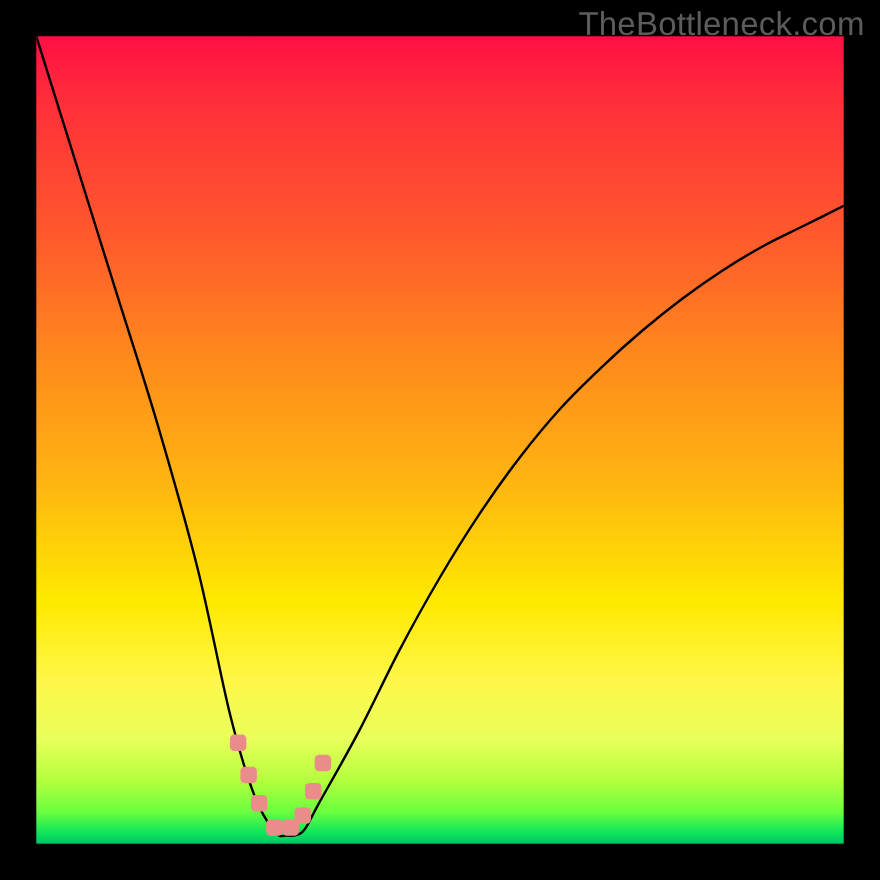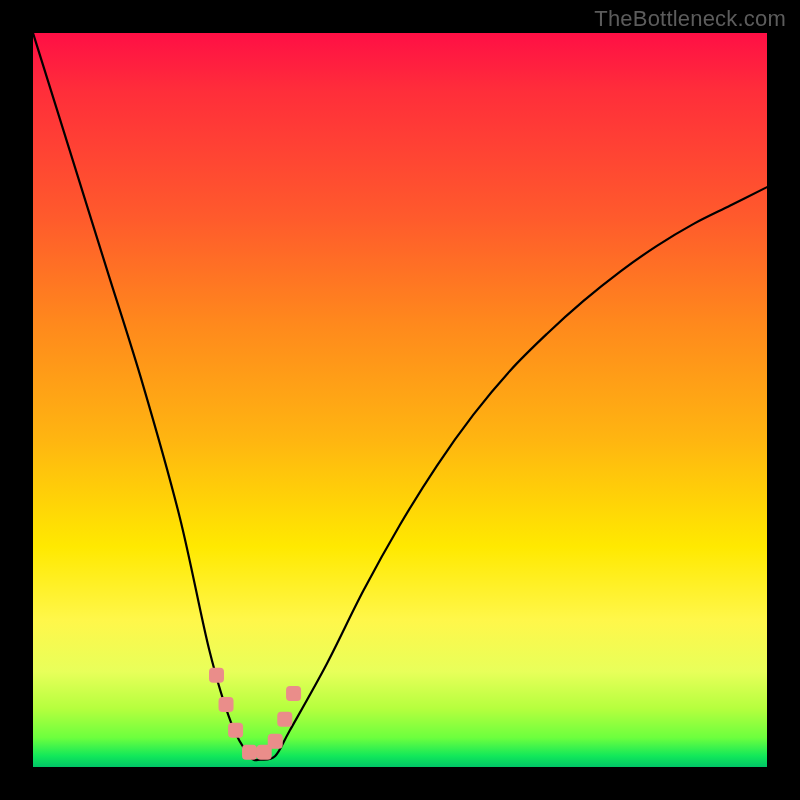--- a/index.html
+++ b/index.html
@@ -42,21 +42,21 @@
     );
   }
   .watermark {
     position: absolute;
     top: 6px;
     left: 0;
     width: 800px;
     text-align: right;
     padding-right: 14px;
     box-sizing: border-box;
-    font-size: 22px;
+    font-size: 30px;
     font-weight: 500;
     color: #5c5c5c;
     letter-spacing: 0.2px;
     pointer-events: none;
   }
   svg.curve {
     position: absolute;
     left: 33px;
     top: 33px;
     width: 734px;

